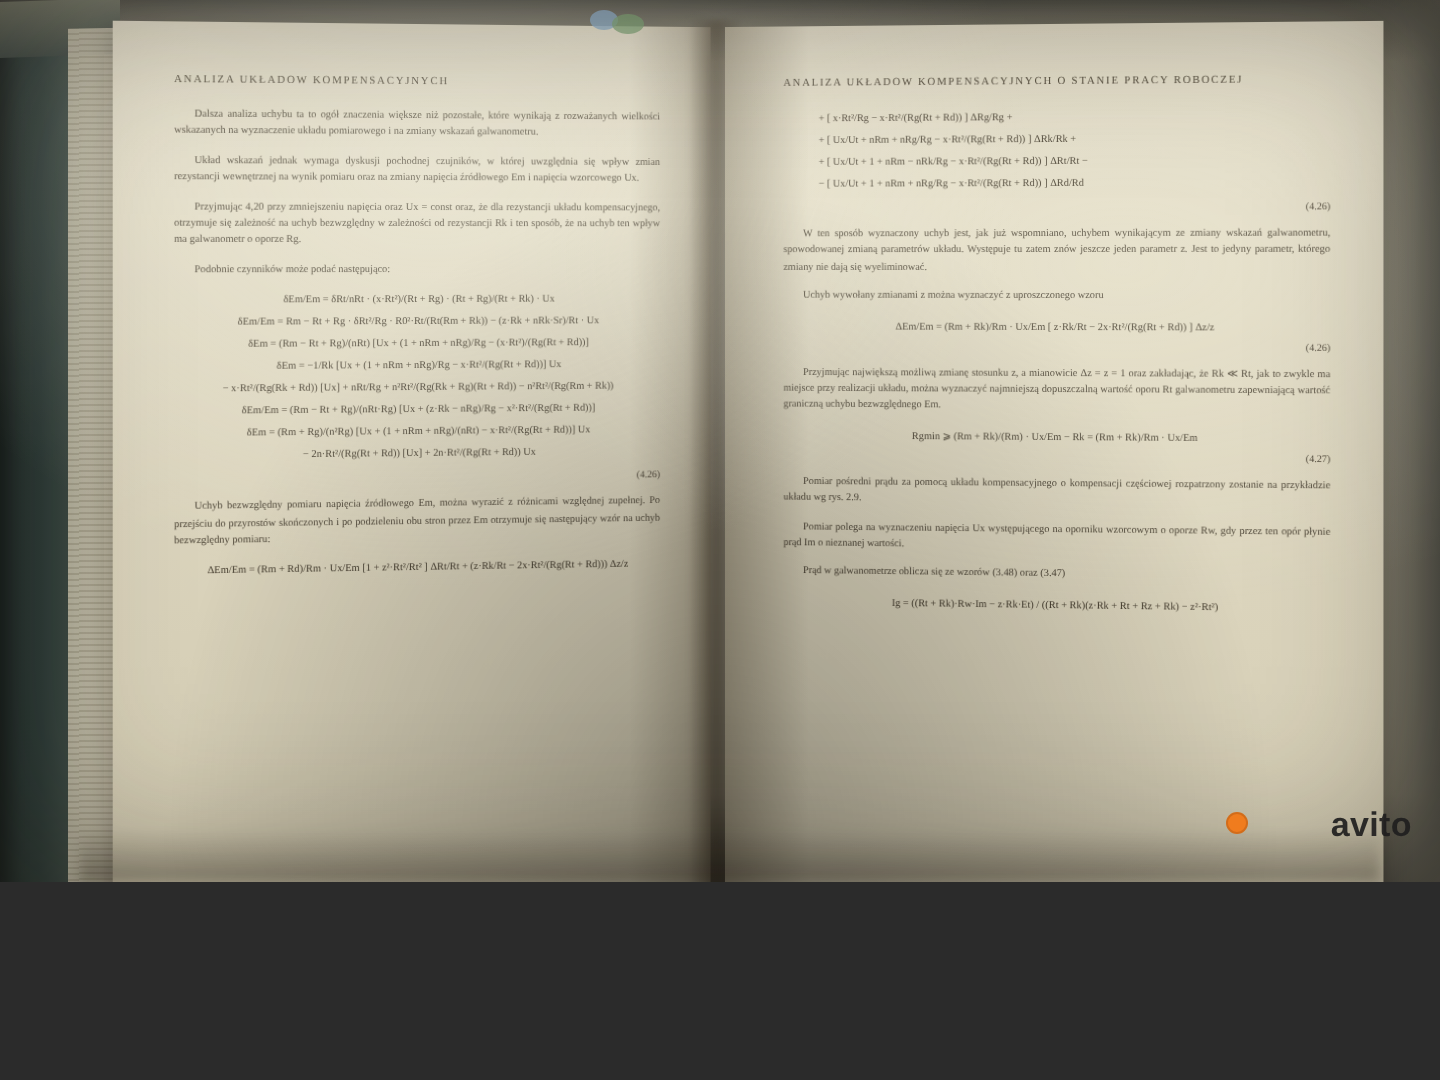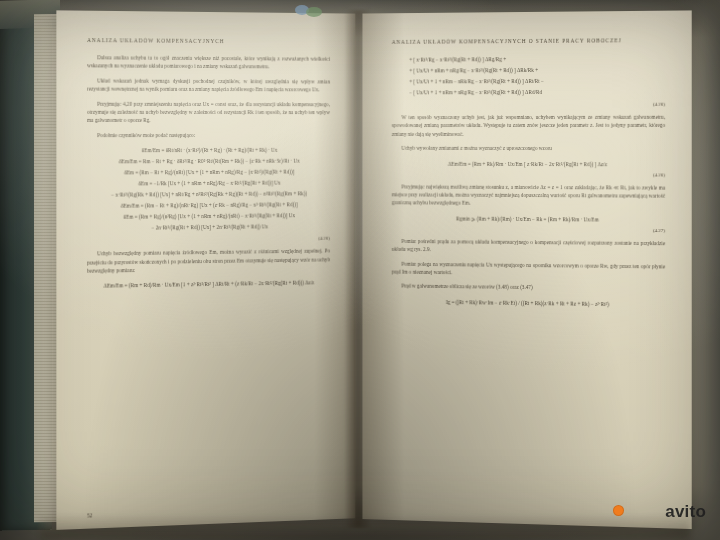--- a/index.html
+++ b/index.html
@@ -2,21 +2,21 @@
 <html><head>
 <meta charset="utf-8">
 <style>
   html,body{margin:0;padding:0;}
   body{
     width:720px;height:540px;overflow:hidden;
     background:#2b2b2b;
     font-family:"Liberation Serif", serif;
   }
   #photo{
-    position:relative;width:720px;height:540px;overflow:hidden;
+    position:relative;width:720px;height:441px;overflow:hidden;
     background:
       radial-gradient(ellipse at 50% 42%, #d9d3c0 0%, #cbc4ad 42%, #b3ab93 72%, #8d856e 100%);
   }
   
   .desk{
     position:absolute;inset:0;
     background:
       linear-gradient(90deg,#3a3b37 0%, #4a4a43 4%, rgba(74,74,67,0) 9%),
       linear-gradient(270deg,#54544c 0%, rgba(84,84,76,0) 7%),
       linear-gradient(0deg,#5a584e 0%, rgba(90,88,78,0) 10%),

